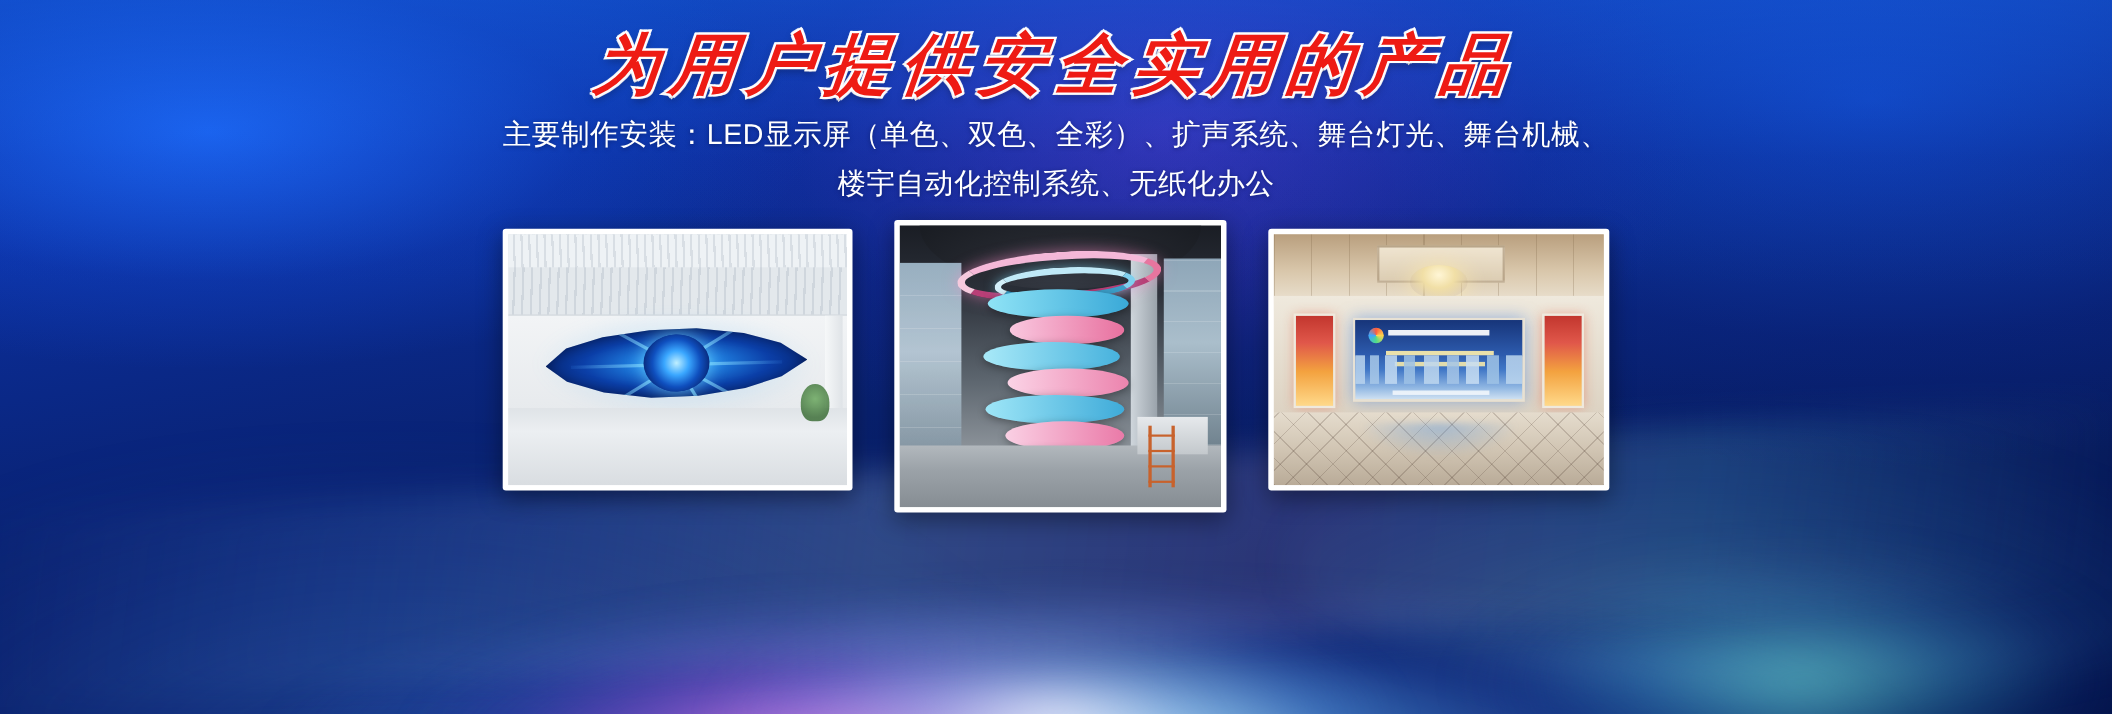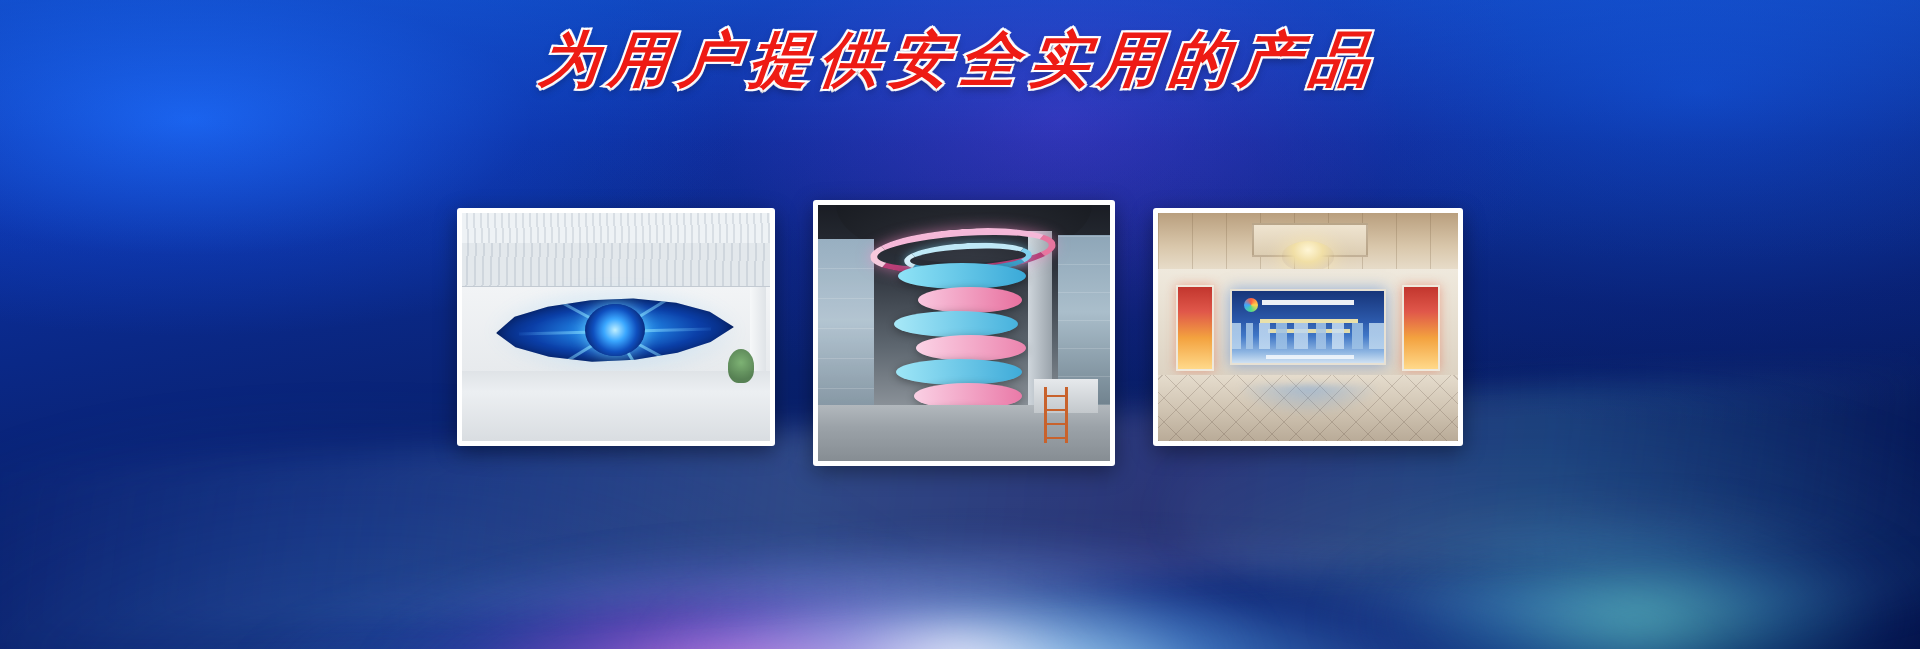--- a/index.html
+++ b/index.html
@@ -319,20 +319,24 @@
 <body>
 
 <div class="banner">
 
   <div class="top-glow"></div>
 
   <div class="headline">
     <span class="headline-text">为用户提供安全实用的产品</span>
   </div>
 
+  <div class="subtitle">
+    <div>主要制作安装：LED显示屏（单色、双色、全彩）、扩声系统、舞台灯光、舞台机械、</div>
+    <div>楼宇自动化控制系统、无纸化办公</div>
+  </div>
 
   <div class="gallery">
 
     <div class="card card-a">
       <div class="photo p1">
         <div class="ceiling"></div>
         <div class="ceiling2"></div>
         <div class="wall"></div>
         <div class="col"></div>
         <div class="glow"></div>

